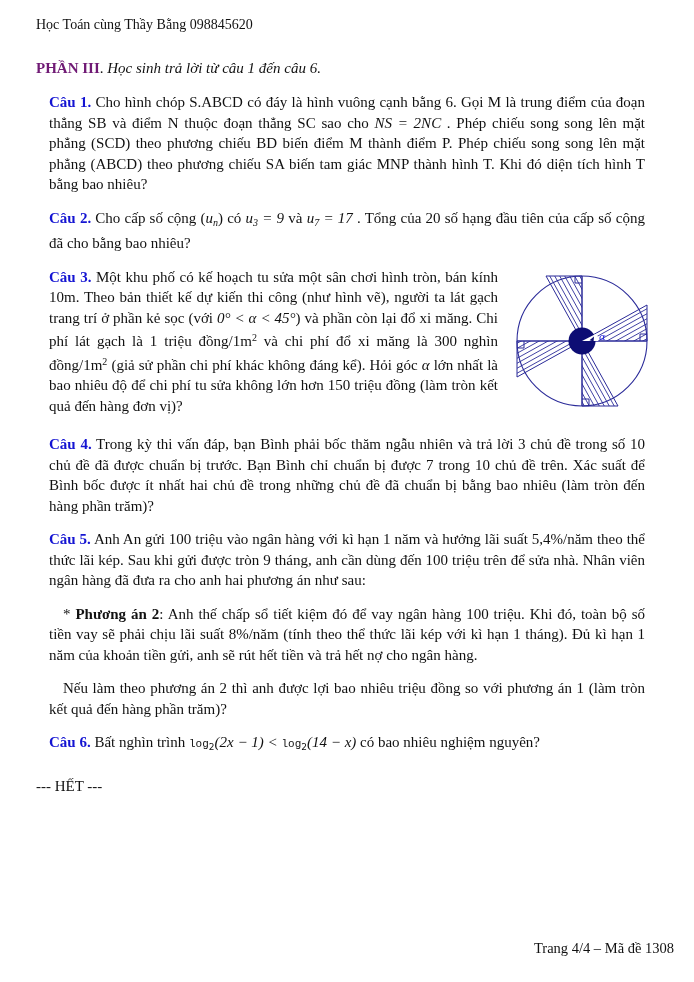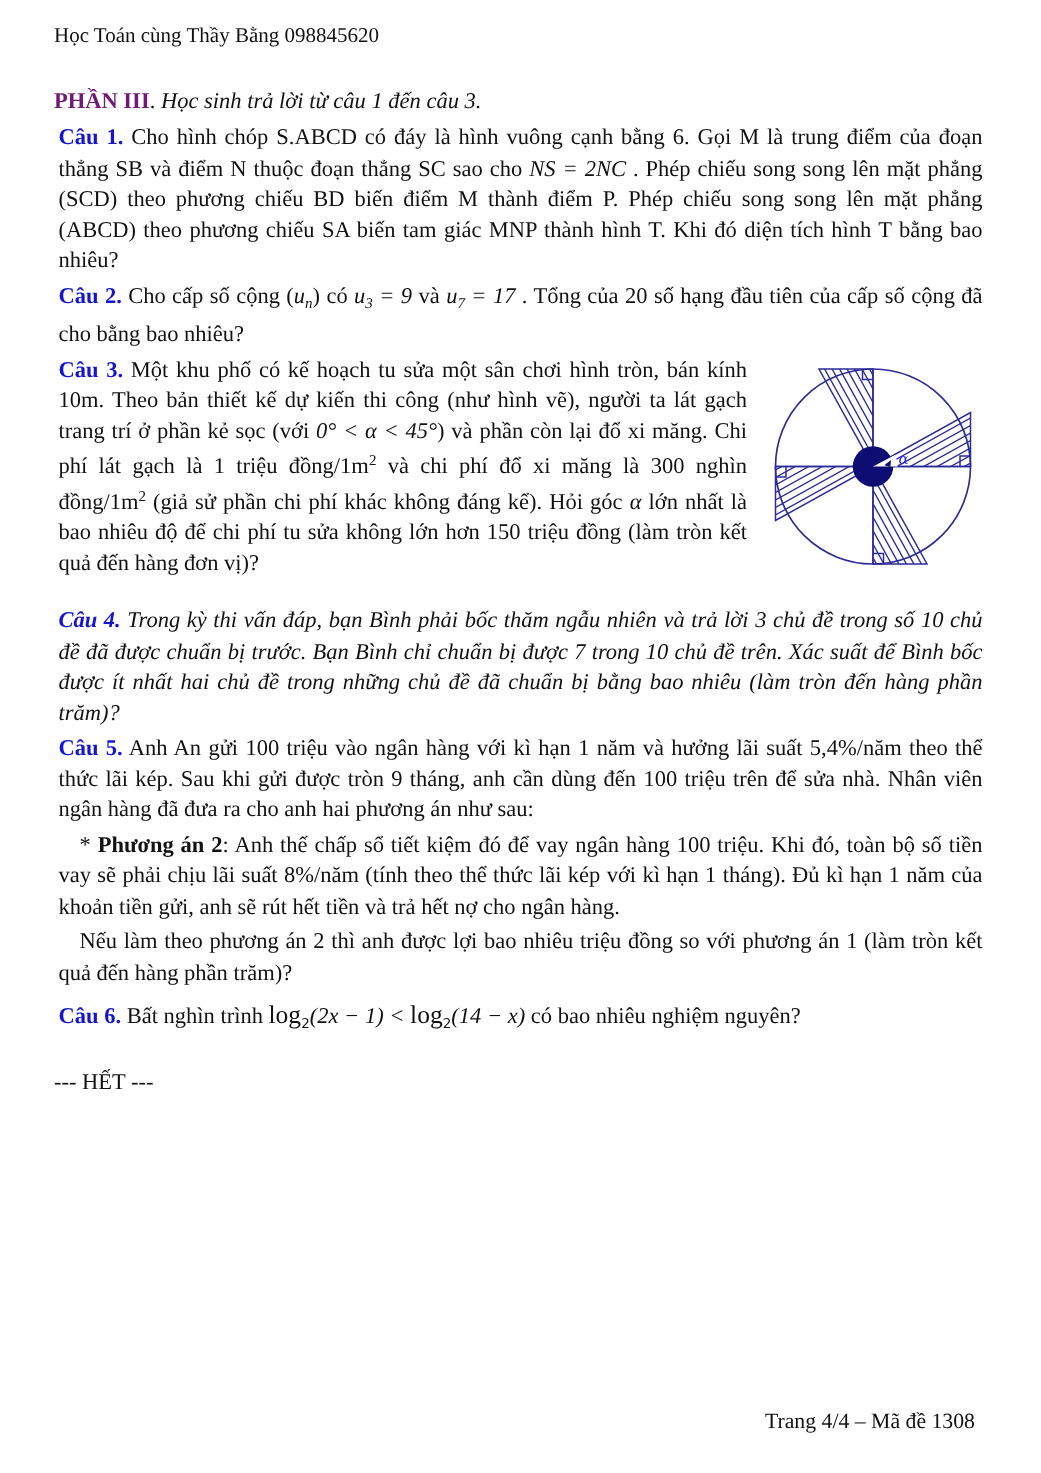--- a/index.html
+++ b/index.html
@@ -12,52 +12,52 @@
     color:#111;
     overflow:hidden;
     margin:0 auto;
   }
   .content{padding:16px 36px 0 36px;}
   .hdr{font-size:14px;line-height:18px;}
   .part-line{margin-top:24px;line-height:21px;}
   .blue{color:#701a75;}
   .bold{font-weight:bold;}
   .ital{font-style:italic;}
-  p.q{margin:3px;text-align:justify;}
+  p.q{margin:13px;text-align:justify;}
   .qlabel{color:#1414d2;font-weight:bold;}
   .math{font-style:italic;font-family:"Liberation Serif","DejaVu Serif",serif;}
   .msub{font-size:10px;vertical-align:-3px;font-style:italic;}
   .msup{font-size:10px;vertical-align:5px;}
-  .mlog{font-family:Liberation Serif, serif;font-style:normal;font-size:17px;}
+  .mlog{font-family:Liberation Mono, monospace;font-style:normal;font-size:11px;}
   .mlogsub{font-family:"DejaVu Sans","Liberation Sans",sans-serif;font-size:9px;vertical-align:-3px;}
-  .q4{clear:both;margin-top:18px !important;font-style:italic;}
+  .q4{clear:both;margin-top:18px !important;}
   .opt{margin-top:3px !important;text-indent:14px;}
   .concl{margin-top:3px !important;text-indent:14px;}
   .q6{margin-top:8px !important;}
   .figwrap{float:right;width:152px;height:150px;margin:0 0 4px 8px;}
   .tri{fill:none;stroke:#2b2b99;stroke-width:1;}
   .hatch line{stroke:#2b2b99;stroke-width:0.9;}
   .ram{fill:none;stroke:#2b2b99;stroke-width:1;}
   .figline{stroke:#2b2b99;stroke-width:1;}
   .alpha-txt{font-family:"DejaVu Serif",serif;font-style:italic;font-size:10px;fill:#2a2ae0;}
   .het{margin-top:18px;text-align:left;}
-  .footer{position:absolute;top:938px;right:44px;font-size:14.5px;}
+  .footer{position:absolute;top:938px;right:20px;font-size:14.5px;}
 </style>
 </head>
 <body>
 
 <div class="page">
   <div class="content">
 
     <div class="hdr">
       <span>Học Toán cùng Thầy Bằng 098845620</span>
     </div>
 
     <div class="part-line">
-      <span class="blue bold">PHẦN III</span><span>. </span><span class="ital">Học sinh trả lời từ câu 1 đến câu 3.</span>
+      <span class="blue bold">PHẦN III</span><span>. </span><span class="ital">Học sinh trả lời từ câu 1 đến câu 6.</span>
     </div>
 
     <p class="q">
       <span class="qlabel">Câu 1.</span><span> Cho hình chóp S.ABCD có đáy là hình vuông cạnh bằng 6. Gọi M là trung điểm của đoạn thẳng SB và điểm N thuộc đoạn thẳng SC sao cho </span><span class="math">NS = 2NC</span><span> . Phép chiếu song song lên mặt phẳng (SCD) theo phương chiếu BD biến điểm M thành điểm P. Phép chiếu song song lên mặt phẳng (ABCD) theo phương chiếu SA biến tam giác MNP thành hình T. Khi đó diện tích hình T bằng bao nhiêu?</span>
     </p>
 
     <p class="q">
       <span class="qlabel">Câu 2.</span><span> Cho cấp số cộng (</span><span class="math">u</span><span class="msub">n</span><span>) có </span><span class="math">u</span><span class="msub">3</span><span class="math"> = 9</span><span> và </span><span class="math">u</span><span class="msub">7</span><span class="math"> = 17</span><span> . Tổng của 20 số hạng đầu tiên của cấp số cộng đã cho bằng bao nhiêu?</span>
     </p>
 

